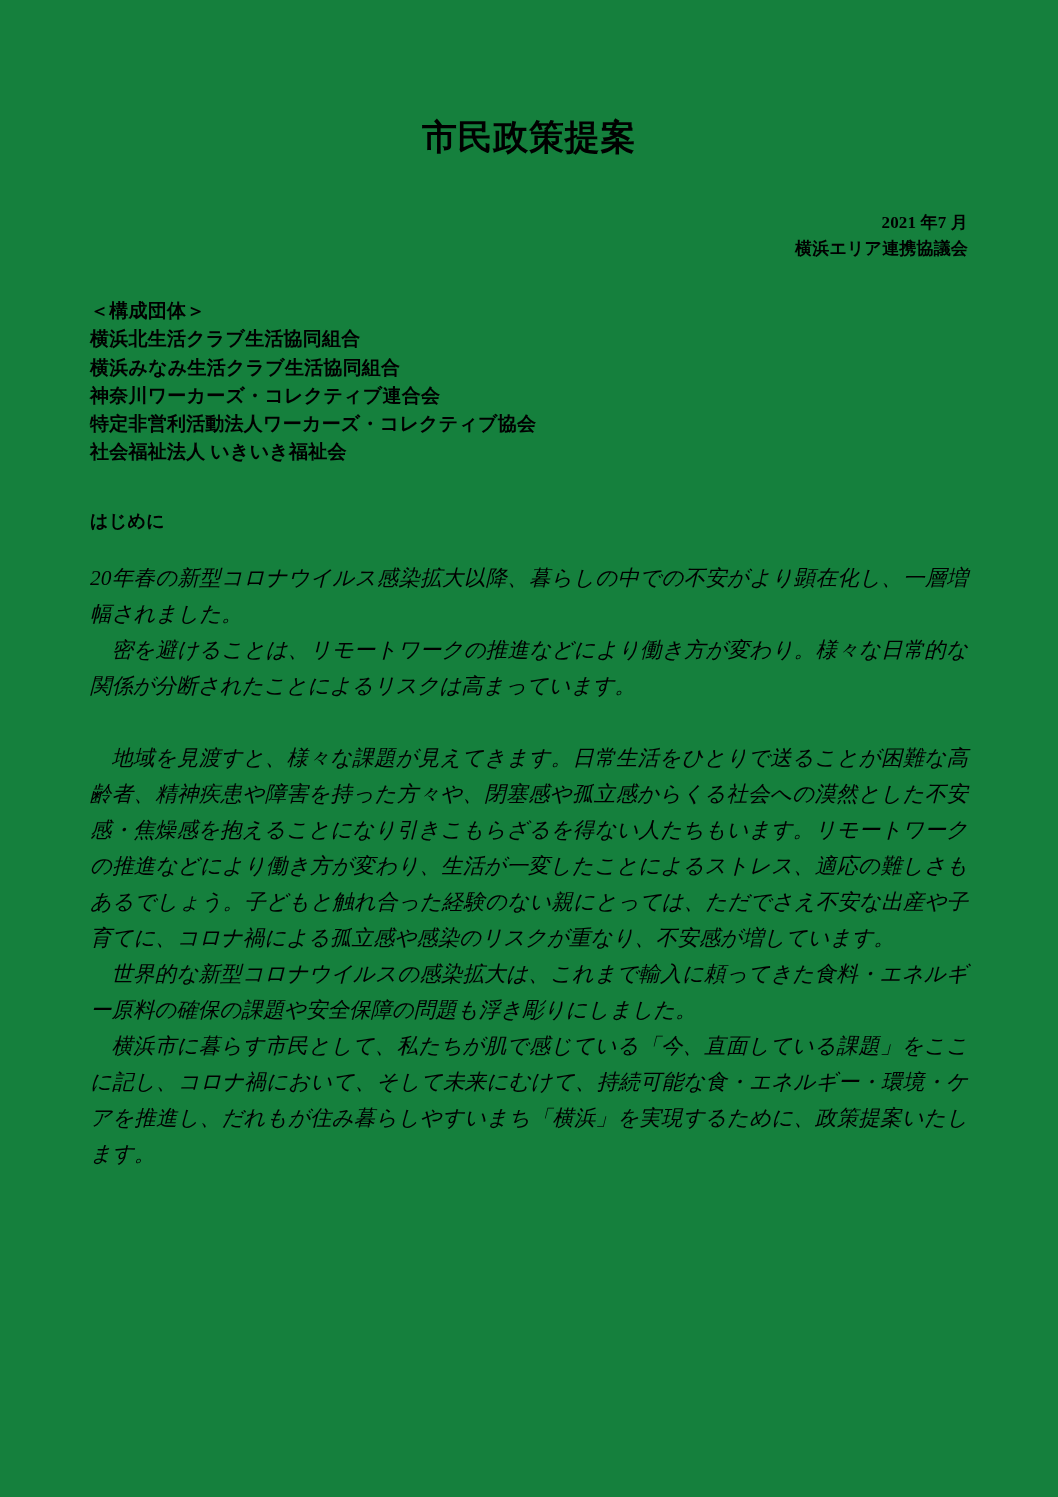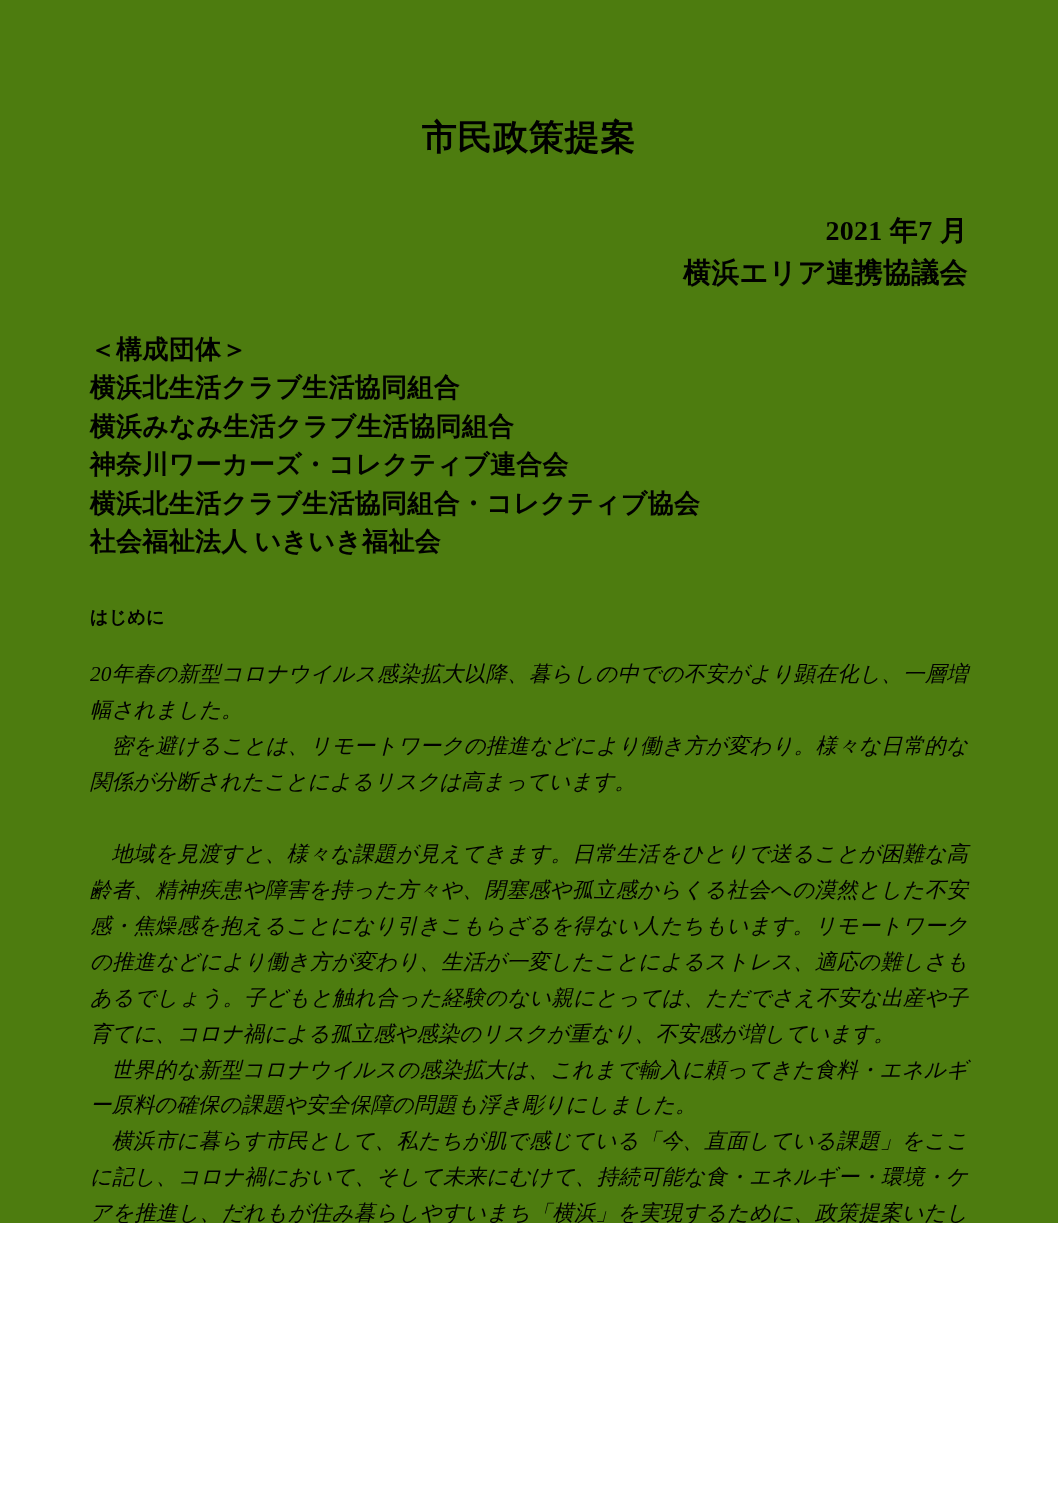--- a/index.html
+++ b/index.html
@@ -4,22 +4,22 @@
 <style>
   html, body {
     margin: 0;
     padding: 0;
     background: #ffffff;
   }
 
   .page {
     position: relative;
     width: 1058px;
-    height: 1223px;
-    background: #4d7c0f;
+    height: 1497px;
+    background: #15803d;
     margin: 0 auto;
     overflow: hidden;
     box-sizing: border-box;
     padding: 0 90px;
     font-family: "Liberation Serif", "DejaVu Serif", serif;
     color: #000000;
   }
 
   
   .title-block {
@@ -36,35 +36,35 @@
     color: #000;
     white-space: pre;
   }
 
   
   .meta-block {
     margin-top: 48px;
     text-align: right;
     font-family: "Liberation Serif", "DejaVu Serif", serif;
     font-weight: bold;
-    font-size: 28px;
+    font-size: 17px;
     line-height: 1.52;
     letter-spacing: 0.01em;
   }
 
   .meta-line {
     white-space: pre;
   }
 
   
   .members-block {
     margin-top: 36px;
     font-family: "Liberation Serif", "DejaVu Serif", serif;
     font-weight: bold;
-    font-size: 26px;
+    font-size: 19px;
     line-height: 1.48;
     letter-spacing: 0.012em;
   }
 
   .members-heading,
   .member-item {
     white-space: pre;
   }
 
   
@@ -114,21 +114,21 @@
   <div class="meta-block">
     <div class="meta-line">2021 年7 月</div>
     <div class="meta-line">横浜エリア連携協議会</div>
   </div>
 
   <div class="members-block">
     <div class="members-heading">＜構成団体＞</div>
     <div class="member-item">横浜北生活クラブ生活協同組合</div>
     <div class="member-item">横浜みなみ生活クラブ生活協同組合</div>
     <div class="member-item">神奈川ワーカーズ・コレクティブ連合会</div>
-    <div class="member-item">横浜北生活クラブ生活協同組合・コレクティブ協会</div>
+    <div class="member-item">特定非営利活動法人ワーカーズ・コレクティブ協会</div>
     <div class="member-item">社会福祉法人 いきいき福祉会</div>
   </div>
 
   <div class="section-heading">はじめに</div>
 
   <div class="body-block">
     <p class="para">20年春の新型コロナウイルス感染拡大以降、暮らしの中での不安がより顕在化し、一層増幅されました。</p>
     <p class="para indent">密を避けることは、リモートワークの推進などにより働き方が変わり。様々な日常的な関係が分断されたことによるリスクは高まっています。</p>
 
     <div class="para-gap"></div>

